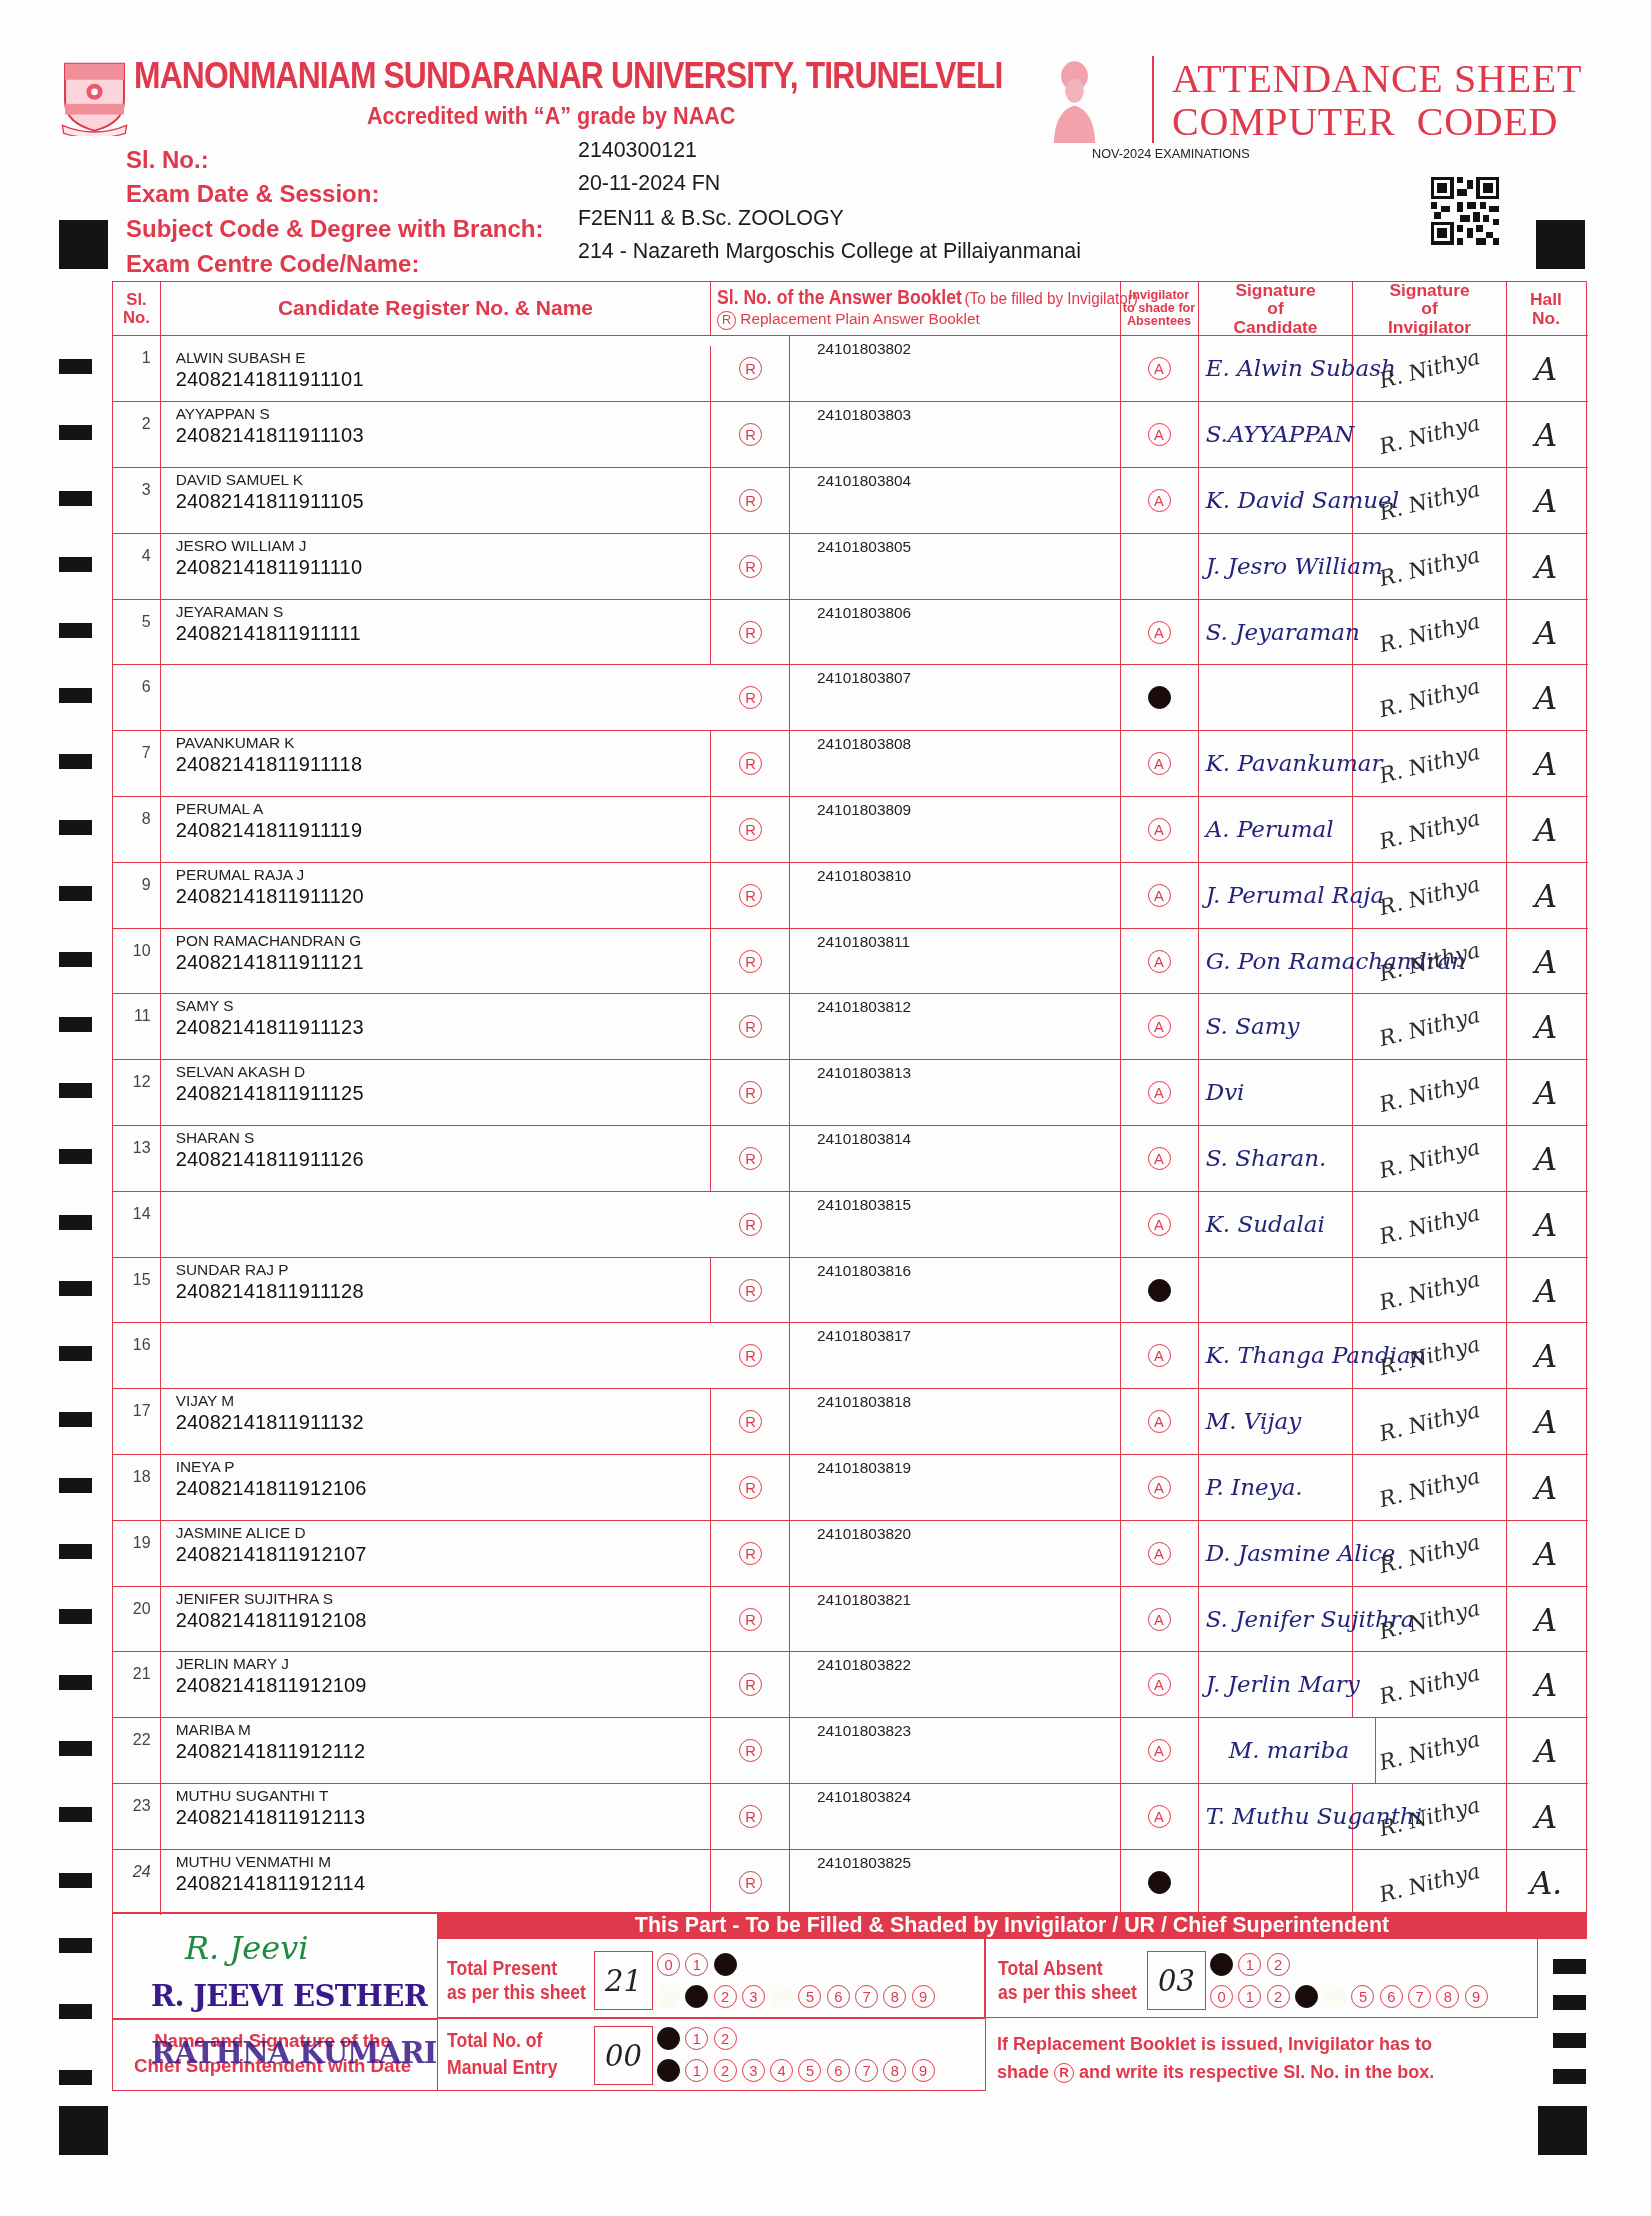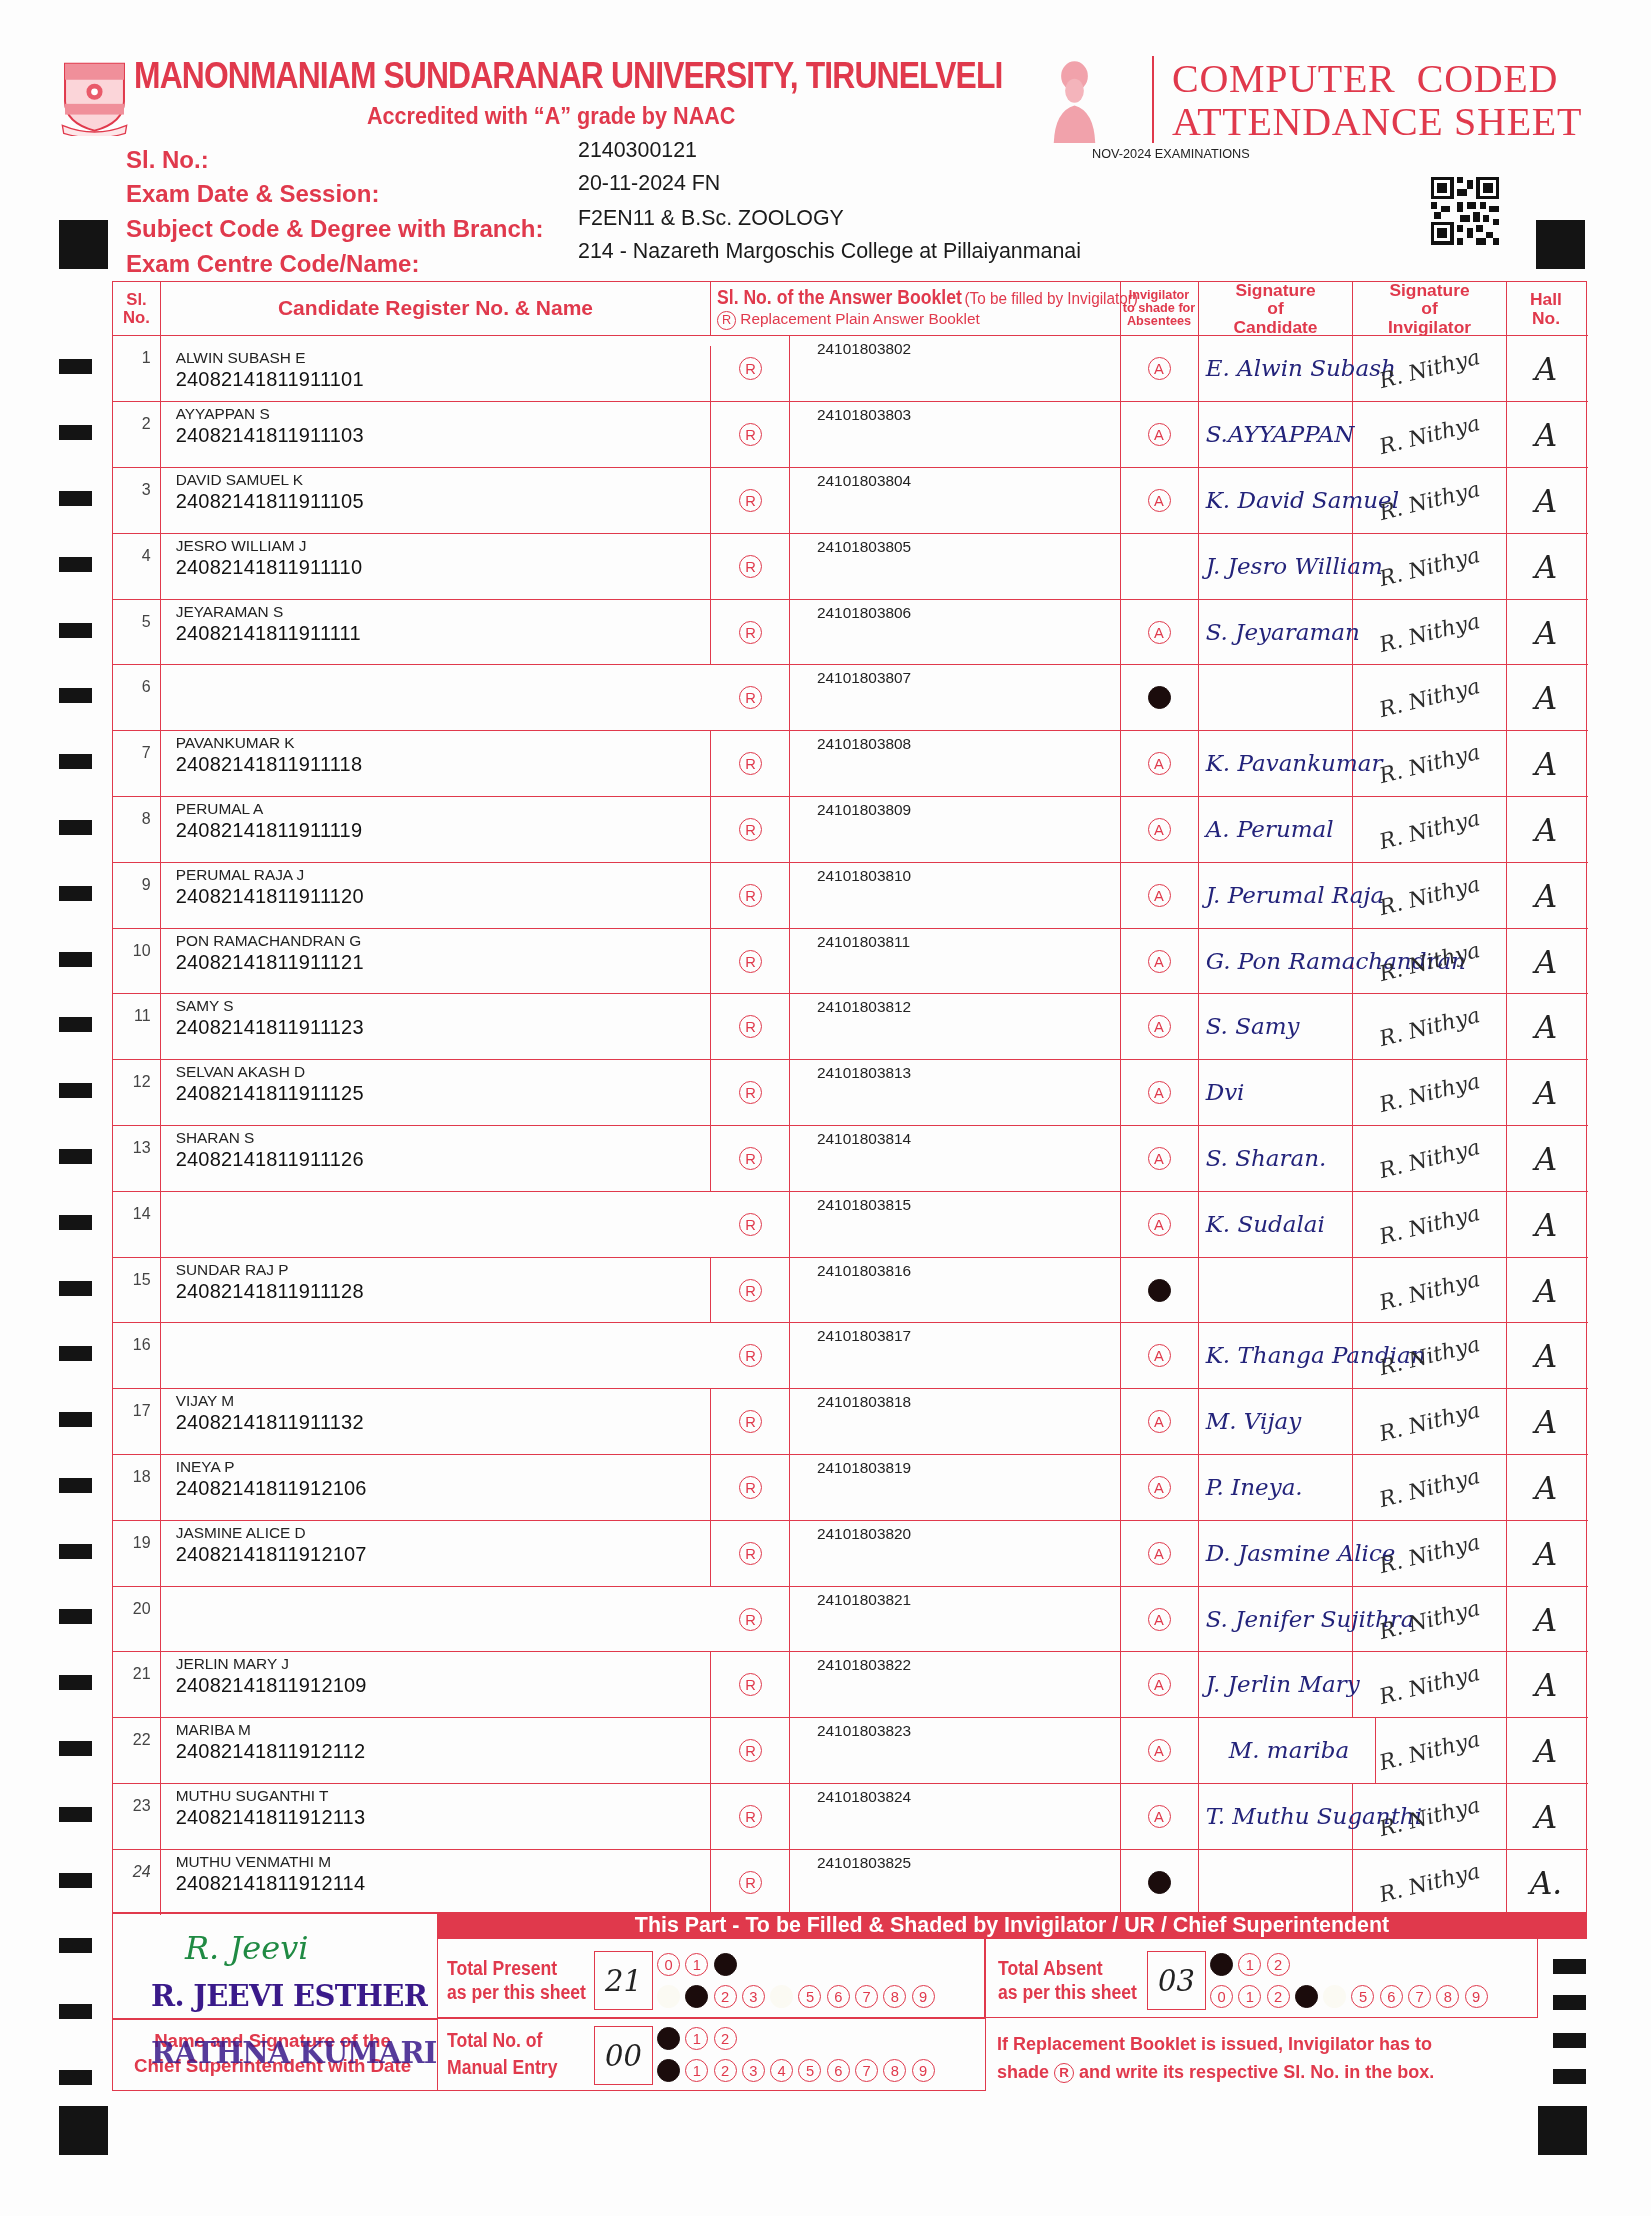--- a/index.html
+++ b/index.html
@@ -73,22 +73,22 @@
 </svg>
 <div id="uni-title" class="abs">MANONMANIAM SUNDARANAR UNIVERSITY, TIRUNELVELI</div>
 <div id="uni-sub" class="abs">Accredited with “A” grade by NAAC</div>
 <svg id="portrait" class="abs" viewBox="0 0 70 130">
   <ellipse cx="35" cy="30" rx="20" ry="22" fill="#f1a2ab"></ellipse>
   <ellipse cx="35" cy="52" rx="14" ry="18" fill="#f4b4bb"></ellipse>
   <path d="M4 130 Q6 82 35 74 Q64 82 66 130 Z" fill="#f1a2ab"></path>
 </svg>
 <div id="title-divider" class="abs"></div>
 <div id="sheet-title" class="abs">
+  <div>ATTENDANCE SHEET</div>
   <div style="white-space:pre;">COMPUTER  CODED</div>
-  <div>ATTENDANCE SHEET</div>
 </div>
 <div id="exam-label" class="abs">NOV-2024 EXAMINATIONS</div>
 
 <div class="abs meta-label" style="top:146px;">Sl. No.:</div>
 <div class="abs meta-label" style="top:180px;">Exam Date &amp; Session:</div>
 <div class="abs meta-label" style="top:215px;">Subject Code &amp; Degree with Branch:</div>
 <div class="abs meta-label" style="top:250px;">Exam Centre Code/Name:</div>
 <div class="abs meta-value" style="top:138px;">2140300121</div>
 <div class="abs meta-value" style="top:171px;">20-11-2024 FN</div>
 <div class="abs meta-value" style="top:206px;">F2EN11 &amp; B.Sc. ZOOLOGY</div>
@@ -536,20 +536,24 @@
       <span class="bubble">A</span>
     </div>
     <div class="cell sig-cand" style="left:1086px;width:154px;">D. Jasmine Alice</div>
     <div class="cell" style="left:1240px;width:154px;">
       <div class="sig-inv" style="height:100%;">R. Nithya</div>
     </div>
     <div class="cell hall last" style="left:1394px;width:78px;">A</div>
   </div>
         <div class="row" style="top: 1304px;">
     <div class="cell sl" style="left:0;width:48px;">20</div>
+    <div class="cell cand" style="left:48px;width:550px;">
+      <span class="nm">JENIFER SUJITHRA S</span>
+      <span class="reg">24082141811912108</span>
+    </div>
     <div class="cell center" style="left:599px;width:78px;">
       <span class="bubble">R</span>
     </div>
     <div class="cell booklet" style="left:677px;width:331px;">24101803821</div>
     <div class="cell center" style="left:1007px;width:79px;">
       <span class="bubble">A</span>
     </div>
     <div class="cell sig-cand" style="left:1086px;width:154px;">S. Jenifer Sujithra</div>
     <div class="cell" style="left:1240px;width:154px;">
       <div class="sig-inv" style="height:100%;">R. Nithya</div>

